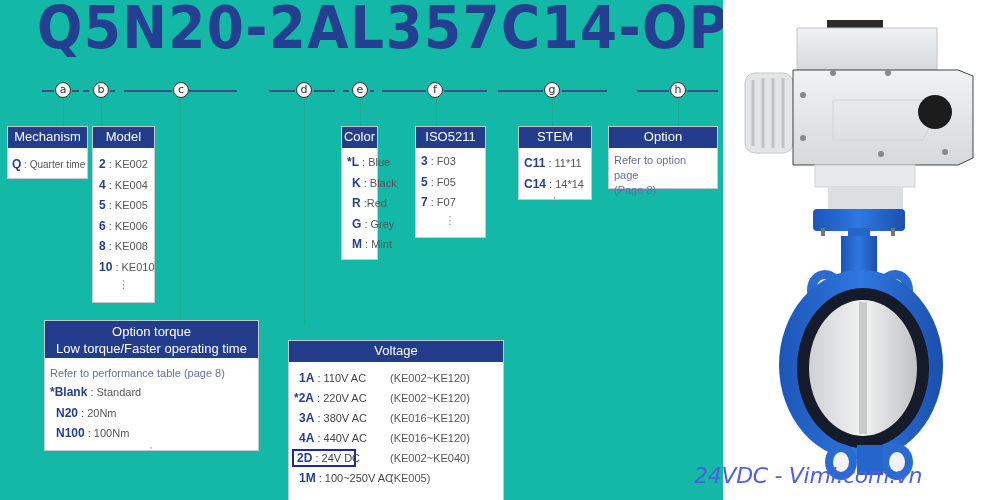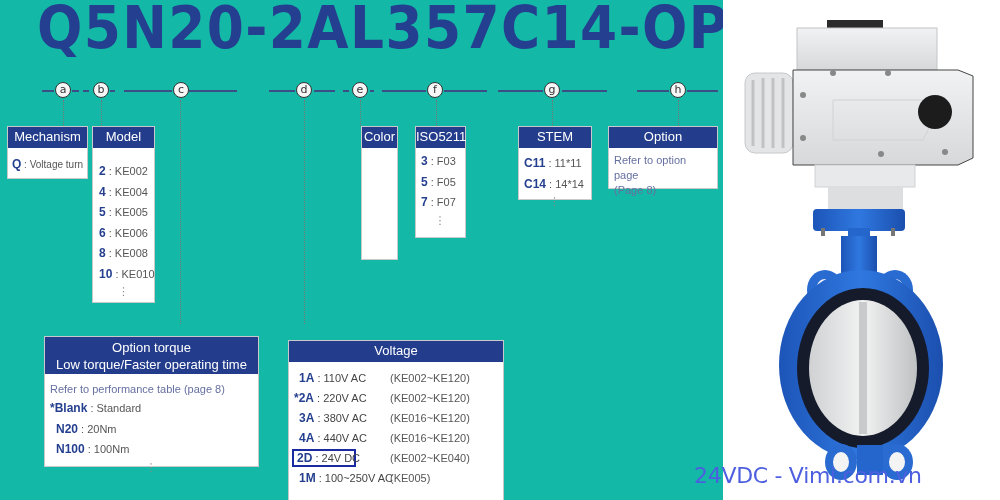--- a/index.html
+++ b/index.html
@@ -20,21 +20,21 @@
   .row { line-height: 20.5px; white-space: nowrap; }
   .k { color: #243f8f; font-weight: bold; font-size: 12px; }
   .ref { color: #6670a0; font-size: 11px; line-height: 15px; }
   .dots { text-align: center; color: #888; line-height: 14px; font-size: 11px; }
 
   .volt-row { position: relative; line-height: 20px; height: 20px; white-space: nowrap; font-size: 11px; text-align: right; }
   .volt-row .lhs { position: absolute; left: 8px; }
   .volt-row .rhs { position: absolute; left: 101px; color: #555; }
   .hl { position: absolute; left: 3px; top: 1px; height: 18px; border: 2px solid #1a2aa0; }
 
-  .watermark { position: absolute; left: 694px; top: 463px; font-family: "DejaVu Sans", sans-serif; font-size: 22px; color: #4d5fe0; white-space: nowrap; letter-spacing: -0.3px; }
+  .watermark { position: absolute; left: 694px; top: 463px; font-family: "DejaVu Sans", sans-serif; font-style: italic; font-size: 22px; color: #4d5fe0; white-space: nowrap; letter-spacing: -0.3px; }
 </style>
 </head>
 <body>
 
 <div class="left-panel">
 
   <div class="code-title">Q5N20-2AL357C14-OP</div>
 
   <div class="seg-line" style="left:42px;width:12px"></div>
   <div class="seg-line" style="left:72px;width:7px"></div>
@@ -67,42 +67,49 @@
   <div class="vdot" style="left:180px;top:100px;height:224px"></div>
   <div class="vdot" style="left:304px;top:100px;height:224px"></div>
   <div class="vdot" style="left:360px;top:100px;height:26px"></div>
   <div class="vdot" style="left:436px;top:100px;height:26px"></div>
   <div class="vdot" style="left:552px;top:100px;height:26px"></div>
   <div class="vdot" style="left:678px;top:100px;height:26px"></div>
 
   <div class="box" style="left:7px;top:126px;width:81px;height:53px">
     <div class="box-head">Mechanism</div>
     <div class="box-body" style="padding-left:4px">
-      <div class="row" style="font-size:10px"><span class="k">Q</span><span> : Voltage turn</span></div>
+      <div class="row" style="font-size:10px"><span class="k">Q</span><span> : Quarter time</span></div>
     </div>
   </div>
 
   <div class="box" style="left:92px;top:126px;width:63px;height:177px">
     <div class="box-head">Model</div>
-    <div class="box-body" style="padding-top:13px">
+    <div class="box-body" style="padding-top:6px">
       <div class="row"><span class="k">2</span><span> : KE002</span></div>
       <div class="row"><span class="k">4</span><span> : KE004</span></div>
       <div class="row"><span class="k">5</span><span> : KE005</span></div>
       <div class="row"><span class="k">6</span><span> : KE006</span></div>
       <div class="row"><span class="k">8</span><span> : KE008</span></div>
       <div class="row"><span class="k">10</span><span> : KE010</span></div>
       <div class="dots">⋮</div>
     </div>
   </div>
 
-  <div class="box" style="left:361px;top:126px;width:37px;height:134px">
+  <div class="box" style="left:341px;top:126px;width:37px;height:134px">
     <div class="box-head">Color</div>
-  </div>
-
-  <div class="box" style="left:415px;top:126px;width:51px;height:112px">
+    <div class="box-body" style="padding-left:5px;padding-top:4px">
+      <div class="row"><span class="k">*L</span><span> : Blue</span></div>
+      <div class="row" style="padding-left:5px"><span class="k">K</span><span> : Black</span></div>
+      <div class="row" style="padding-left:5px"><span class="k">R</span><span> :Red</span></div>
+      <div class="row" style="padding-left:5px"><span class="k">G</span><span> : Grey</span></div>
+      <div class="row" style="padding-left:5px"><span class="k">M</span><span> : Mint</span></div>
+    </div>
+  </div>
+
+  <div class="box" style="left:415px;top:126px;width:71px;height:112px">
     <div class="box-head">ISO5211</div>
     <div class="box-body" style="padding-left:5px;padding-top:3px">
       <div class="row"><span class="k">3</span><span> : F03</span></div>
       <div class="row"><span class="k">5</span><span> : F05</span></div>
       <div class="row"><span class="k">7</span><span> : F07</span></div>
       <div class="dots">⋮</div>
     </div>
   </div>
 
   <div class="box" style="left:518px;top:126px;width:74px;height:74px">
@@ -115,21 +122,21 @@
   </div>
 
   <div class="box" style="left:608px;top:126px;width:110px;height:63px">
     <div class="box-head">Option</div>
     <div class="box-body" style="padding-left:5px;padding-top:5px">
       <div class="ref">Refer to option page</div>
       <div class="ref">(Page 8)</div>
     </div>
   </div>
 
-  <div class="box" style="left:44px;top:336px;width:215px;height:131px">
+  <div class="box" style="left:44px;top:320px;width:215px;height:131px">
     <div class="box-head" style="height:37px;line-height:17px;padding-top:2px">
       <div>Option torque</div>
       <div>Low torque/Faster operating time</div>
     </div>
     <div class="box-body" style="padding-left:5px;padding-top:7px">
       <div class="ref" style="line-height:17px">Refer to performance table (page 8)</div>
       <div class="row"><span class="k">*Blank</span><span> : Standard</span></div>
       <div class="row" style="padding-left:6px"><span class="k">N20</span><span> : 20Nm</span></div>
       <div class="row" style="padding-left:6px"><span class="k">N100</span><span> : 100Nm</span></div>
       <div class="dots">⋮</div>

